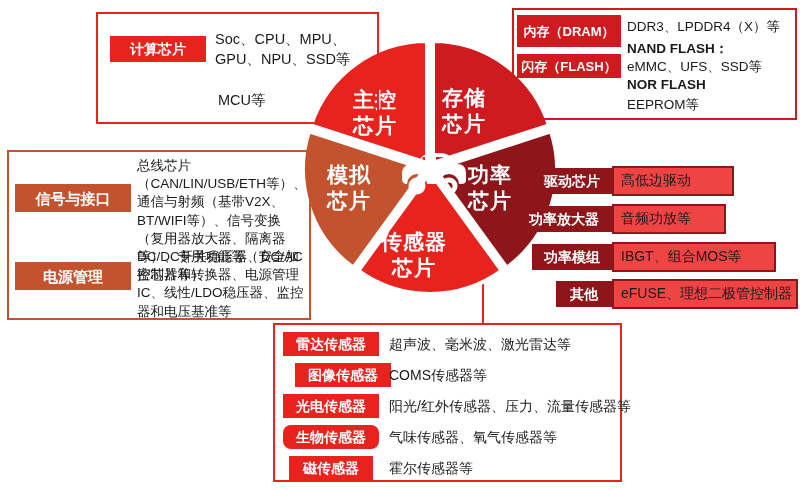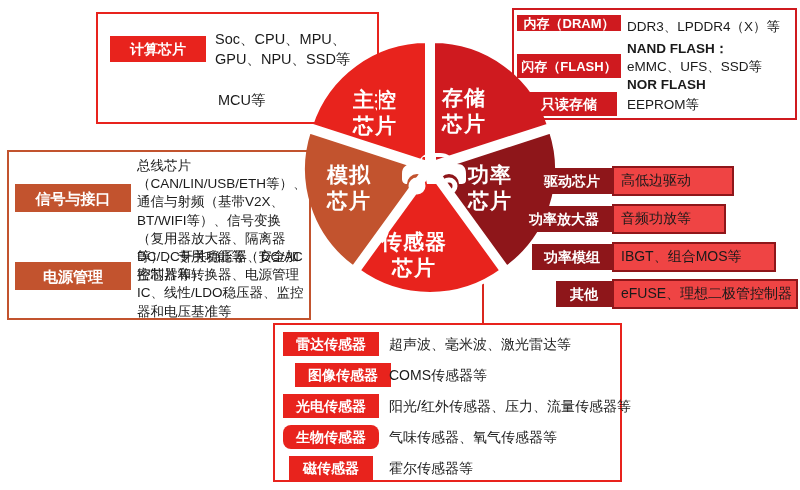--- a/index.html
+++ b/index.html
@@ -79,31 +79,30 @@
   <div class="wlabel" style="left:349px;top:188px;">模拟
 芯片</div>
 
   <div class="obox red" style="left:96px;top:12px;width:283px;height:112px;">
     <div class="chip red" style="left:12px;top:22px;width:96px;height:26px;">计算芯片</div>
     <div class="val" style="left:117px;top:15px;width:162px;font-size:14.5px;">Soc、CPU、MPU、GPU、NPU、SSD等</div>
     <div class="val" style="left:120px;top:76px;font-size:14.5px;">MCU等</div>
   </div>
 
   <div class="obox crimson" style="left:512px;top:8px;width:285px;height:112px;">
-    <div class="chip crimson" style="left:3px;top:5px;width:104px;height:16px;font-size:13px;">内存（DRAM）</div>
+    <div class="chip crimson" style="left:3px;top:5px;width:104px;height:32px;font-size:13px;">内存（DRAM）</div>
     <div class="val nowrap" style="left:113px;top:8px;font-size:13.5px;">DDR3、LPDDR4（X）等</div>
 
     <div class="chip crimson" style="left:3px;top:44px;width:104px;height:24px;font-size:13px;">闪存（FLASH）</div>
     <div class="val lines" style="left:113px;top:30px;font-size:13.5px;line-height:1.35;">
       <div><b>NAND FLASH：</b></div>
       <div>eMMC、UFS、SSD等</div>
       <div><b>NOR FLASH</b></div>
     </div>
 
-    <div class="chip crimson" style="left:7px;top:82px;width:96px;height:24px;">只读存储</div>
     <div class="val nowrap" style="left:113px;top:86px;font-size:13.5px;">EEPROM等</div>
   </div>
 
   <div class="obox brick" style="left:7px;top:150px;width:304px;height:170px;">
     <div class="chip brick" style="left:6px;top:32px;width:116px;height:28px;font-size:15px;">信号与接口</div>
     <div class="val small" style="left:128px;top:5px;width:170px;">总线芯片（CAN/LIN/USB/ETH等）、通信与射频（基带V2X、BT/WIFI等）、信号变换（复用器放大器、隔离器等）、专用功能等（安全加密芯片等）</div>
     <div class="chip brick" style="left:6px;top:110px;width:116px;height:28px;font-size:15px;">电源管理</div>
     <div class="val small" style="left:128px;top:96px;width:172px;">DC/DC开关稳压器、DC/AC控制器和转换器、电源管理IC、线性/LDO稳压器、监控器和电压基准等</div>
   </div>
 

